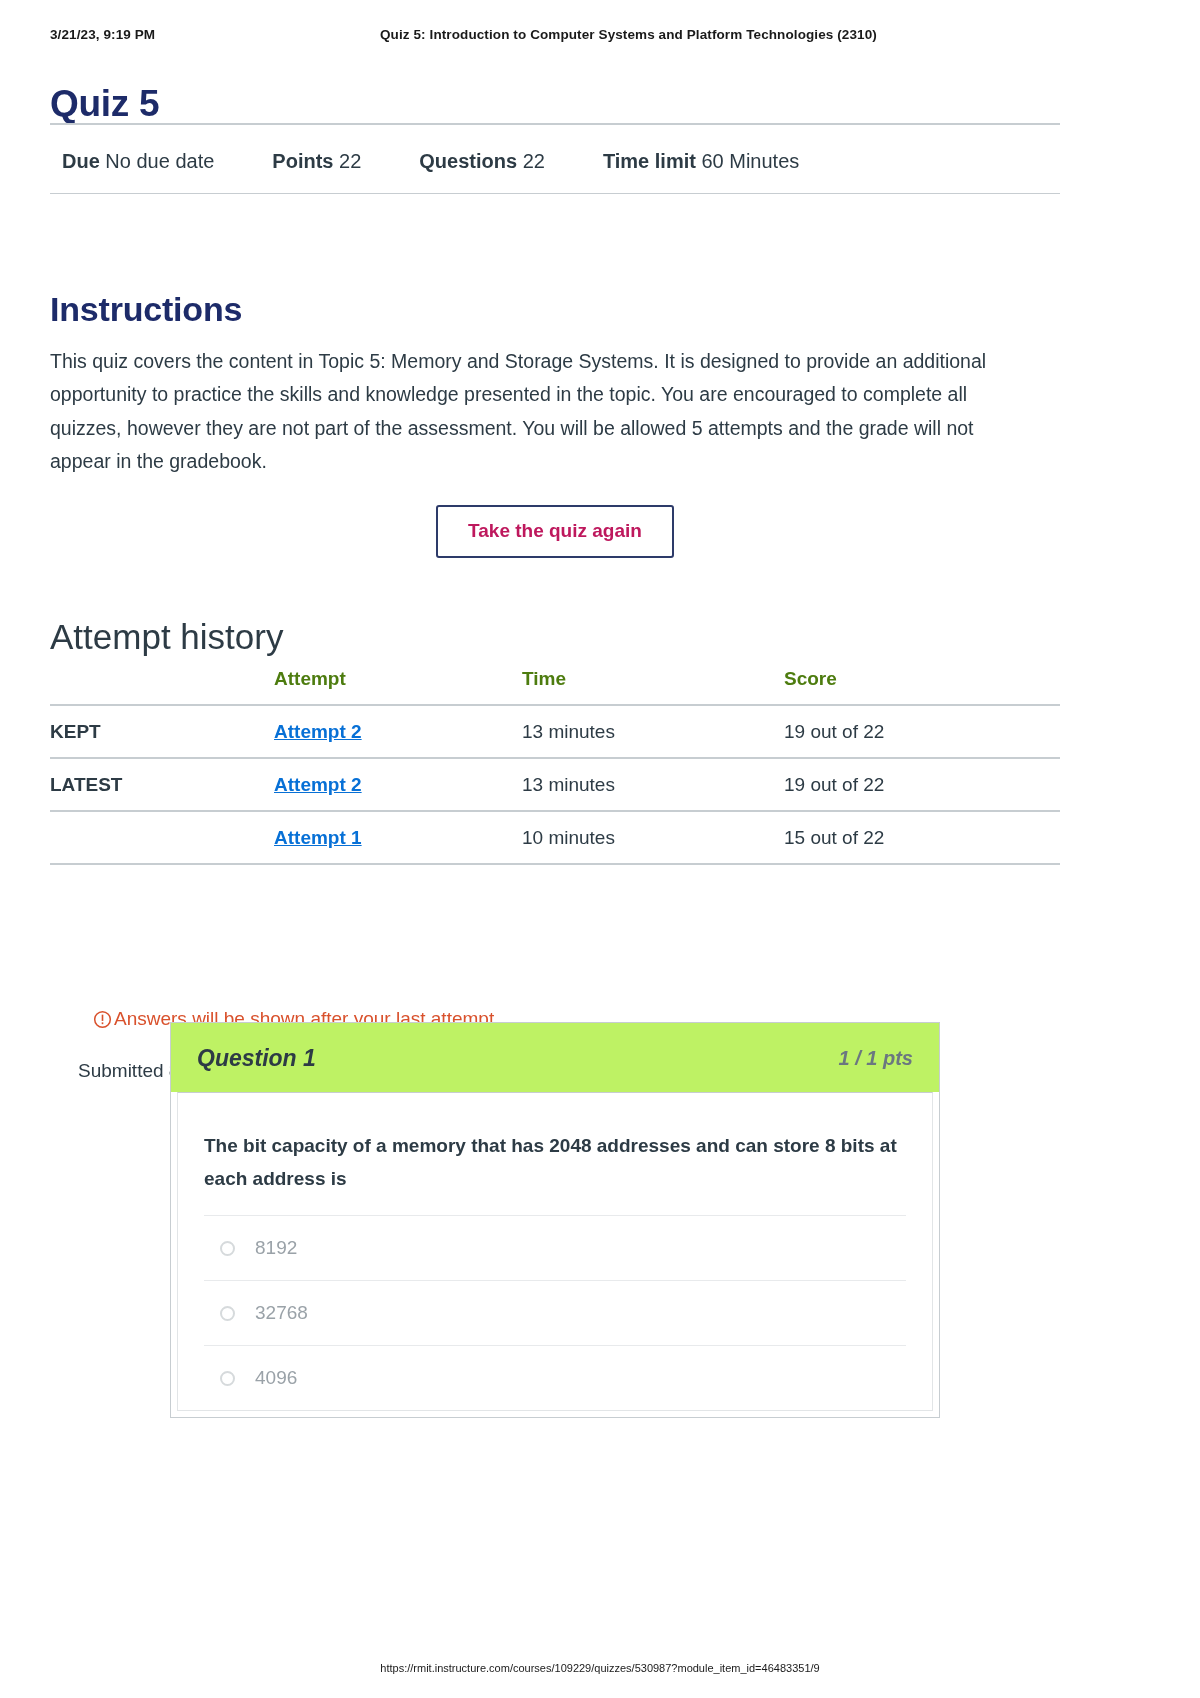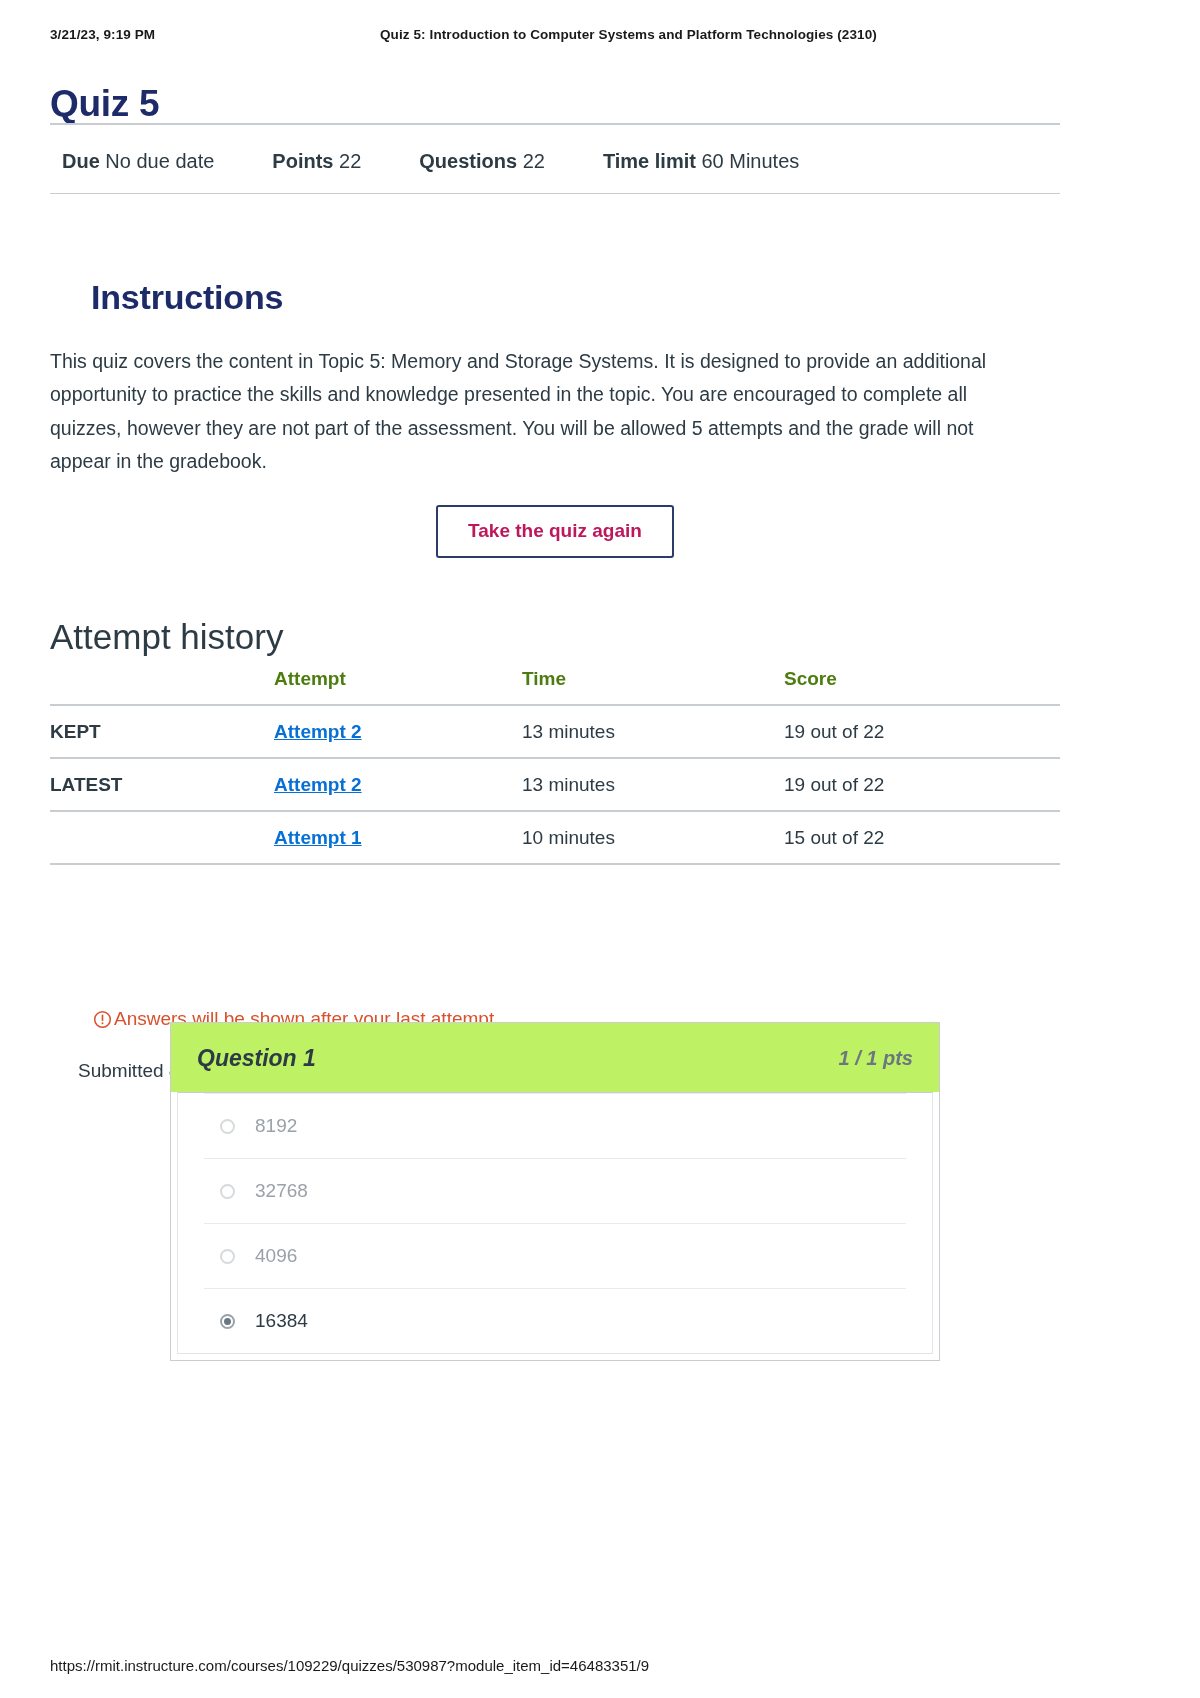--- a/index.html
+++ b/index.html
@@ -91,27 +91,26 @@
   .meta-label {
     font-weight: bold;
   }
   .meta-value {
     font-weight: normal;
   }
 
   
   .instructions-head {
     position: absolute;
-    top: 250px;
+    top: 262px;
     left: 50px;
     font-size: 34px;
     font-weight: bold;
     color: #1d2b69;
     letter-spacing: -0.2px;
-    margin-left: 41px;
   }
   .instructions-body {
     position: absolute;
     top: 325px;
     left: 50px;
     width: 985px;
     font-size: 19.5px;
     line-height: 33.5px;
     color: #2d3b45;
   }
@@ -298,23 +297,23 @@
     background: #6b7780;
   }
 
   
   .print-footer {
     position: absolute;
     bottom: 24px;
     left: 50px;
     right: 50px;
     display: flex;
-    justify-content: flex-start;
+    justify-content: center;
     align-items: baseline;
-    font-size: 15px;
+    font-size: 11px;
     color: #1a1a1a;
   }
 </style>
 </head>
 <body>
 
 <div class="page">
 
   <div class="print-header">
     <span class="ph-date">3/21/23, 9:19 PM</span>
@@ -391,37 +390,34 @@
   </div>
 
   <div class="submitted-line">Submitted 8 Mar at 11:31</div>
 
   <div class="question-card">
     <div class="question-header">
       <span class="question-name">Question 1</span>
       <span class="question-pts">1 / 1 pts</span>
     </div>
     <div class="question-body">
+      <div class="question-text">The bit capacity of a memory that has 2048 addresses and can store 8 bits at each address is</div>
       <div class="answers">
         <div class="answer-row">
           <span class="radio"></span>
           <span>8192</span>
         </div>
         <div class="answer-row">
           <span class="radio"></span>
           <span>32768</span>
         </div>
         <div class="answer-row">
           <span class="radio"></span>
           <span>4096</span>
         </div>
-        <div class="answer-row selected">
-          <span class="radio"></span>
-          <span>16384</span>
-        </div>
       </div>
     </div>
   </div>
 
   <div class="print-footer">
     <span>https://rmit.instructure.com/courses/109229/quizzes/530987?module_item_id=4648335</span>
     <span>1/9</span>
   </div>
 
 </div>

